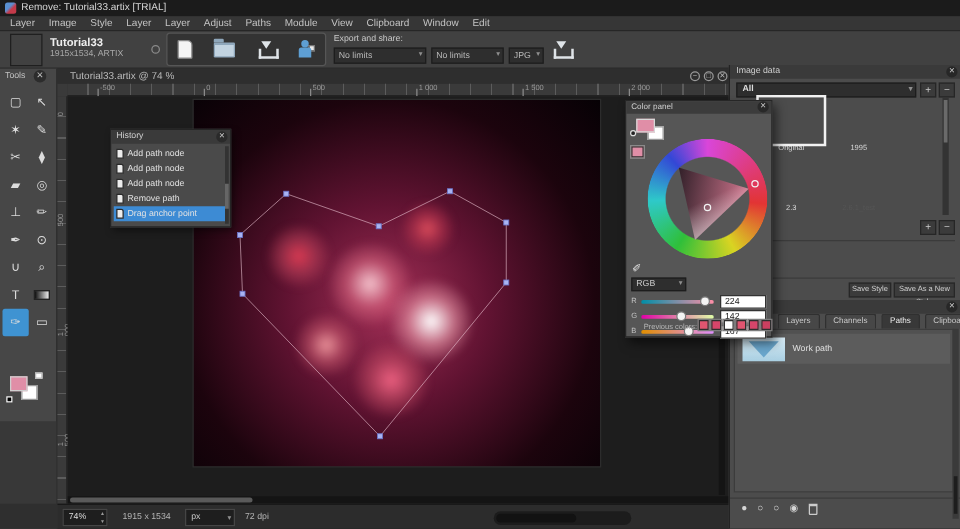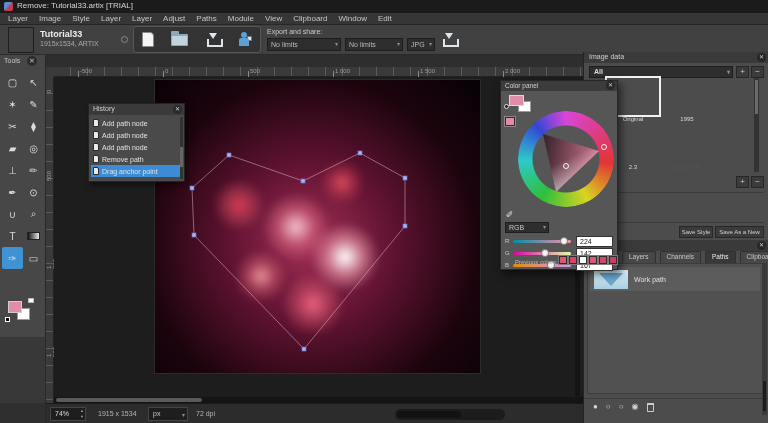--- a/index.html
+++ b/index.html
@@ -311,20 +311,26 @@
     <div id="fgswatch" style="background: rgb(224, 142, 167);"></div>
     <div id="bgswatch"></div>
     <div id="miniswap" style="background: rgb(255, 255, 255);"></div>
     <div id="minibw"></div>
   </div>
   <div id="toolslower"></div>
   <div id="toolsfooter"></div>
 </div>
 
 <div id="canvasarea">
+  <div id="tabstrip">
+    <span id="tablabel">Tutorial33.artix @ 74 %</span>
+    <span class="viewbtn" style="left:506px;">−</span>
+    <span class="viewbtn" style="left:517px;">□</span>
+    <span class="viewbtn" style="left:528px;">✕</span>
+  </div>
   <div id="rulercorner"></div>
   <div id="rulerh">
       <span class="hrt" style="left: 24px;"></span>
       <span class="hrl" style="left: 24px;">-500</span>
       <span class="hrt" style="left: 109px;"></span>
       <span class="hrl" style="left: 109px;">0</span>
       <span class="hrt" style="left: 194px;"></span>
       <span class="hrl" style="left: 194px;">500</span>
       <span class="hrt" style="left: 279px;"></span>
       <span class="hrl" style="left: 279px;">1 000</span>

